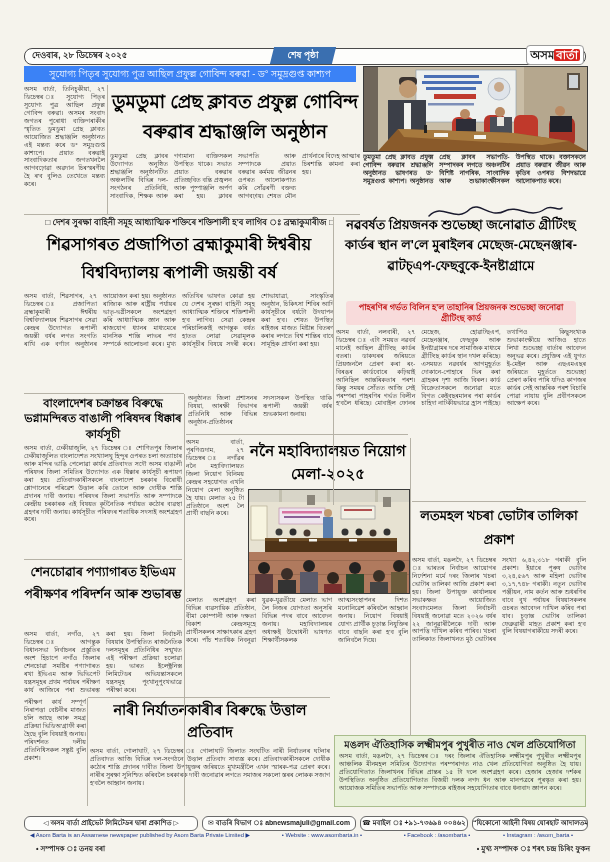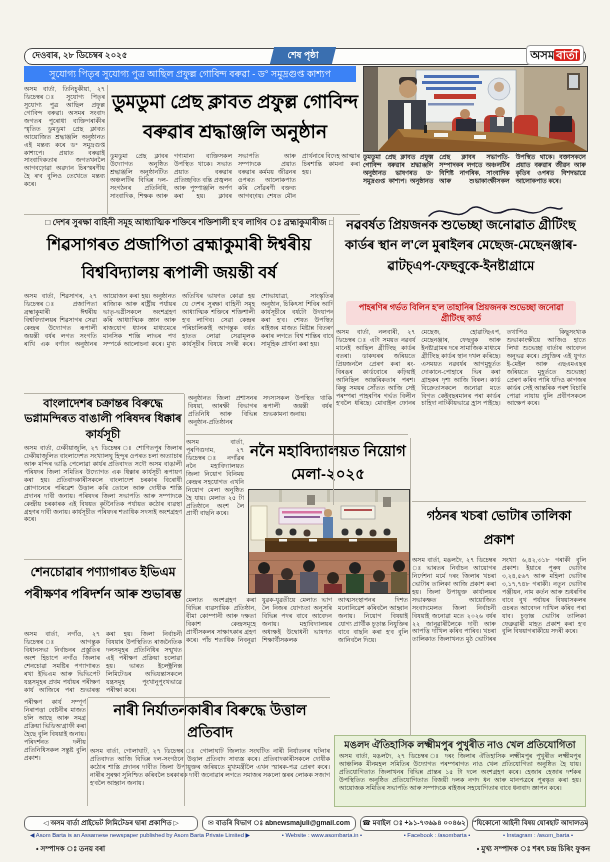--- a/index.html
+++ b/index.html
@@ -204,21 +204,21 @@
       <circle cx="106" cy="78" r="6" fill="#222"></circle>
         <rect x="97" y="84" width="18" height="19" fill="#2e4a2e"></rect>
       <circle cx="130" cy="86" r="6" fill="#3a3026"></circle>
         <rect x="121" y="92" width="18" height="11" fill="#444"></rect>
       <circle cx="150" cy="76" r="6" fill="#26221e"></circle>
         <rect x="142" y="82" width="16" height="21" fill="#6a5a3a"></rect>
     </svg>
   </div>
   <div class="abs body-txt cols3 nn-body">মেলাত অংশগ্ৰহণ কৰা বিভিন্ন ব্যৱসায়িক প্ৰতিষ্ঠান, বীমা কোম্পানী আৰু দক্ষতা বিকাশ কেন্দ্ৰসমূহে প্ৰাৰ্থীসকলৰ সাক্ষাৎকাৰ গ্ৰহণ কৰে। পাঁচ শতাধিক নিবনুৱা যুৱক-যুৱতীয়ে মেলাত ভাগ লৈ নিজৰ যোগ্যতা অনুসৰি বিভিন্ন পদৰ বাবে আবেদন জনায়। মহাবিদ্যালয়ৰ অধ্যক্ষই উদ্বোধনী ভাষণত শিক্ষাৰ্থীসকলক আত্মসংস্থাপনৰ দিশত মনোনিৱেশ কৰিবলৈ আহ্বান জনায়। নিয়োগ বিষয়াই যোগ্য প্ৰাৰ্থীক চূড়ান্ত নিযুক্তিৰ বাবে বাছনি কৰা হ'ব বুলি জানিবলৈ দিয়ে।</div>
 
-  <div class="abs headline vt-head">গঠনৰ খচৰা ভোটাৰ তালিকা প্ৰকাশ</div>
+  <div class="abs headline vt-head">লতমহল খচৰা ভোটাৰ তালিকা প্ৰকাশ</div>
   <div class="abs body-txt cols2 vt-body">অসম বাৰ্তা, মঙলদৈ, ২৭ ডিচেম্বৰ ঃ ভাৰতৰ নিৰ্বাচন আয়োগৰ নিৰ্দেশনা মৰ্মে দৰং জিলাৰ খচৰা ভোটাৰ তালিকা আজি প্ৰকাশ কৰা হয়। জিলা উপায়ুক্ত কাৰ্যালয়ৰ সভাকক্ষত আয়োজিত সংবাদমেলত জিলা নিৰ্বাচনী বিষয়াই জনোৱা মতে ২০২৬ বৰ্ষৰ ২২ জানুৱাৰীলৈকে দাবী আৰু আপত্তি দাখিল কৰিব পাৰিব। খচৰা তালিকাত জিলাখনত মুঠ ভোটাৰৰ সংখ্যা ৬,৪২,৩১৮ গৰাকী বুলি প্ৰকাশ। ইয়াৰে পুৰুষ ভোটাৰ ৩,২৪,৫৬৭ আৰু মহিলা ভোটাৰ ৩,১৭,৭৪৮ গৰাকী। নতুন ভোটাৰ পঞ্জীয়ন, নাম কৰ্তন আৰু শুধৰণিৰ বাবে বুথ পৰ্যায়ৰ বিষয়াসকলৰ ওচৰত আবেদন দাখিল কৰিব পৰা যাব। চূড়ান্ত ভোটাৰ তালিকা ফেব্ৰুৱাৰী মাহত প্ৰকাশ কৰা হ'ব বুলি বিষয়াগৰাকীয়ে সদৰী কৰে।</div>
 
   <div class="abs headline ev-head">শেনচোৱাৰ পণ্যাগাৰত ইভিএম পৰীক্ষণৰ পৰিদৰ্শন আৰু শুভাৰম্ভ</div>
   <div class="abs body-txt cols2 ev-body">অসম বাৰ্তা, নগাঁও, ২৭ ডিচেম্বৰ ঃ আগন্তুক বিধানসভা নিৰ্বাচনৰ প্ৰস্তুতিৰ অংশ হিচাপে নগাঁও জিলাৰ শেনচোৱা সমষ্টিৰ পণ্যাগাৰত ৰখা ইভিএম আৰু ভিভিপেট যন্ত্ৰসমূহৰ প্ৰথম পৰ্যায়ৰ পৰীক্ষণ কাৰ্য আজিৰে পৰা শুভাৰম্ভ কৰা হয়। জিলা নিৰ্বাচনী বিষয়াৰ উপস্থিতিত ৰাজনৈতিক দলসমূহৰ প্ৰতিনিধিৰ সন্মুখত এই পৰীক্ষণ প্ৰক্ৰিয়া চলোৱা হয়। ভাৰত ইলেক্ট্ৰনিক্স লিমিটেডৰ অভিযন্তাসকলে যন্ত্ৰসমূহ পুংখানুপুংখভাৱে পৰীক্ষা কৰে।</div>
   <div class="abs body-txt ev-body2">পৰীক্ষণ কাৰ্য সম্পূৰ্ণ নিৰাপত্তা বেষ্টনীৰ মাজত চলি আছে আৰু সমগ্ৰ প্ৰক্ৰিয়া ভিডিঅ'গ্ৰাফী কৰা হৈছে বুলি বিষয়াই জনায়। পৰিদৰ্শনত দলীয় প্ৰতিনিধিসকল সন্তুষ্ট বুলি প্ৰকাশ।</div>
 
   <div class="abs headline pr-head">নাৰী নিৰ্যাতনকাৰীৰ বিৰুদ্ধে উত্তাল প্ৰতিবাদ</div>
   <div class="abs body-txt pr-body">অসম বাৰ্তা, গোলাঘাট, ২৭ ডিচেম্বৰ ঃ গোলাঘাট জিলাত সংঘটিত নাৰী নিৰ্যাতনৰ ঘটনাৰ প্ৰতিবাদত আজি বিভিন্ন দল-সংগঠনে উত্তাল প্ৰতিবাদ সাব্যস্ত কৰে। প্ৰতিবাদকাৰীসকলে দোষীক কঠোৰ শাস্তি প্ৰদানৰ দাবীত জিলা উপায়ুক্তৰ জৰিয়তে মুখ্যমন্ত্ৰীলৈ এখন স্মাৰক-পত্ৰ প্ৰেৰণ কৰে। নাৰীৰ সুৰক্ষা সুনিশ্চিত কৰিবলৈ চৰকাৰক দাবী জনোৱাৰ লগতে সমাজৰ সকলো স্তৰৰ লোকক সজাগ হ'বলৈ আহ্বান জনায়।</div>
 
   <div class="abs bt-box">

